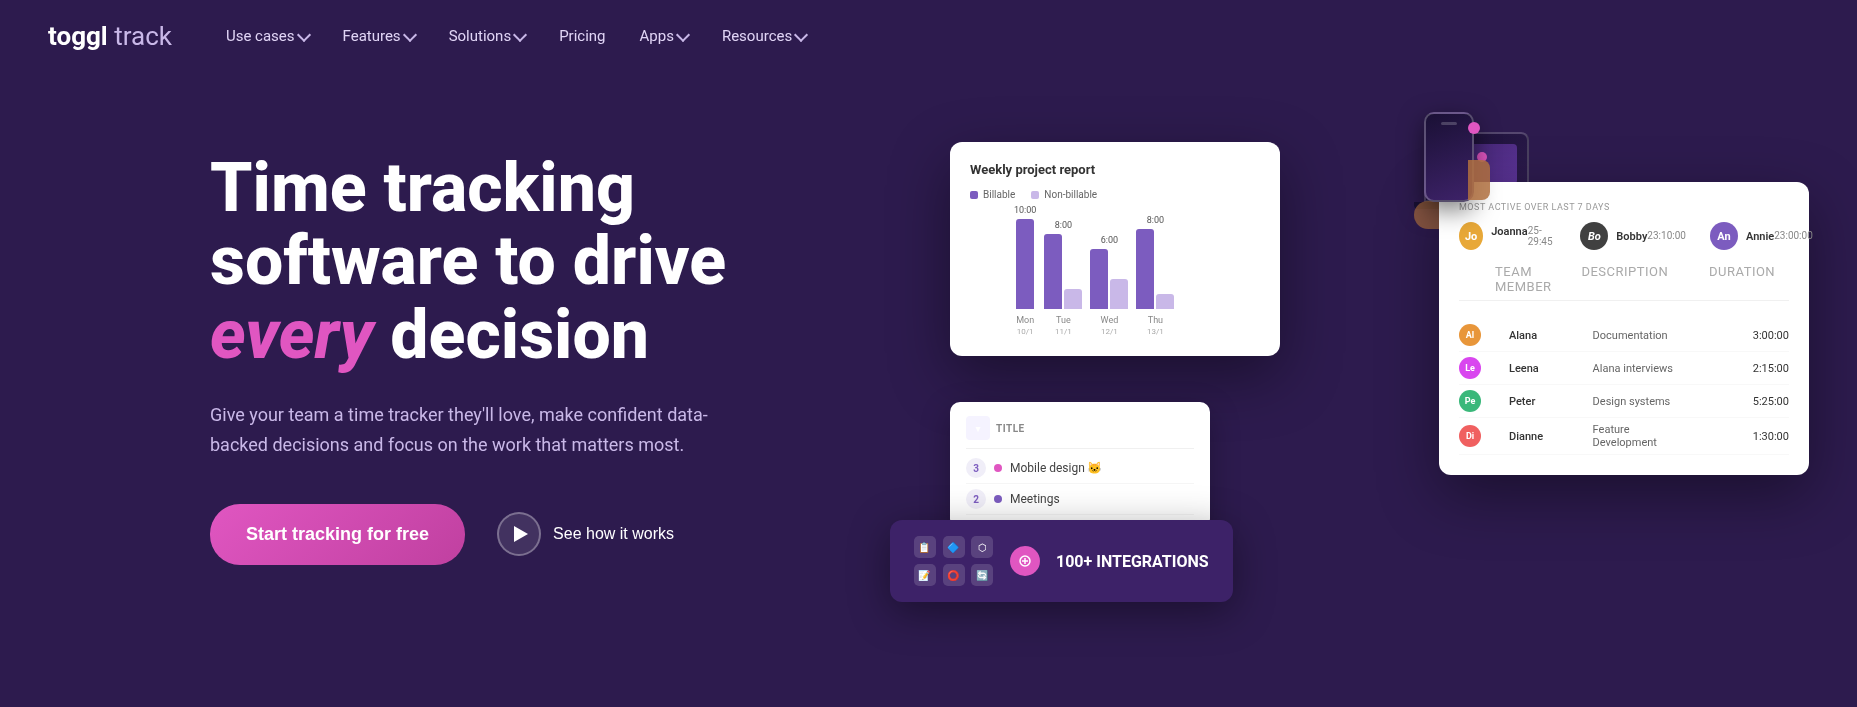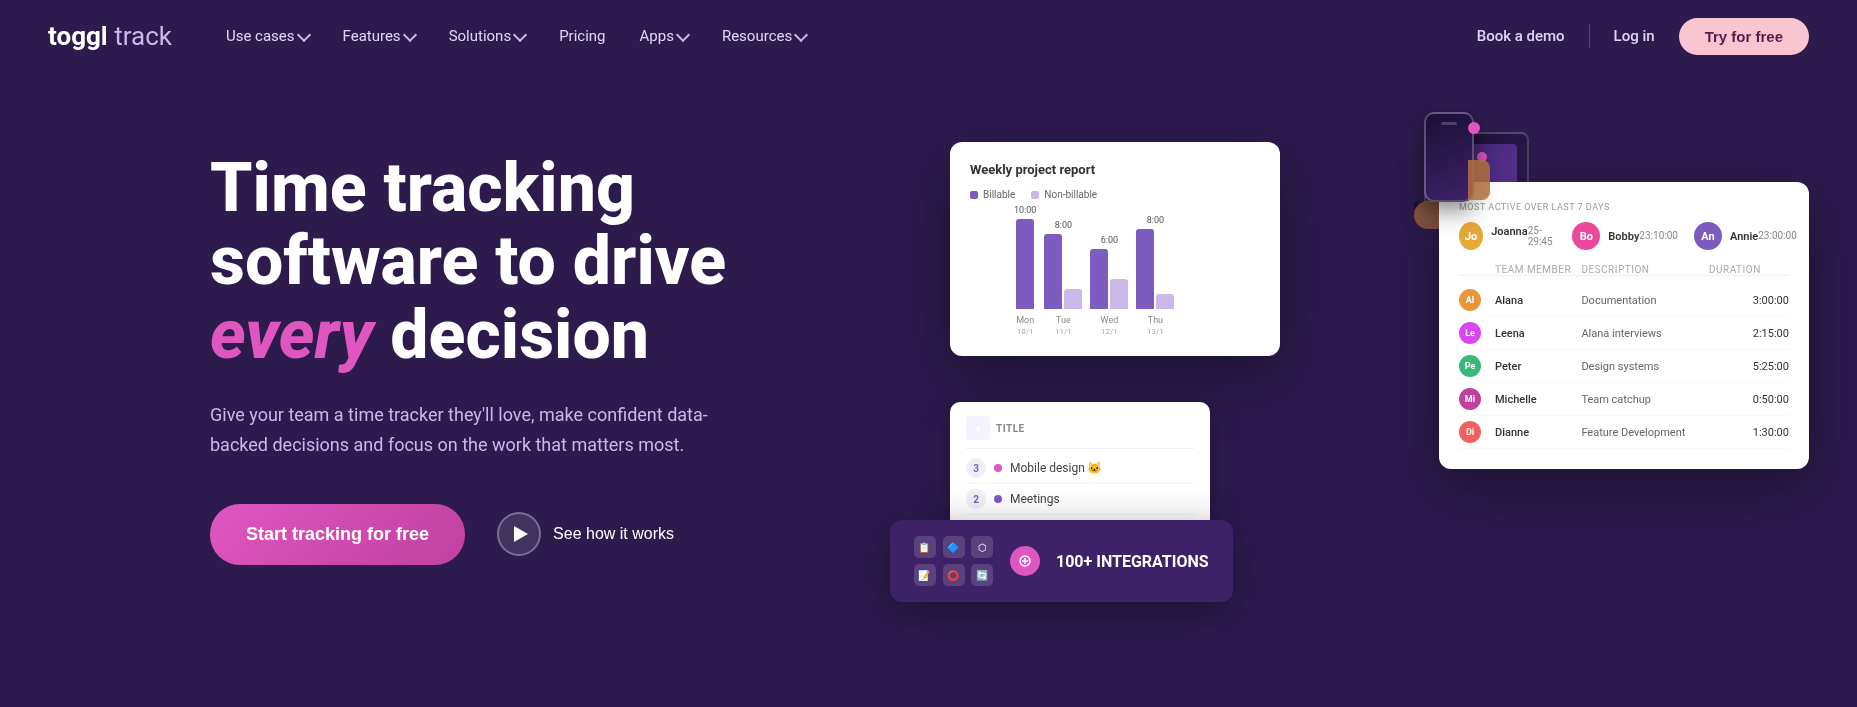--- a/index.html
+++ b/index.html
@@ -278,41 +278,41 @@
     }
     .team-subtitle {
       font-size: 9px;
       color: #999;
       text-transform: uppercase;
       letter-spacing: 0.5px;
       margin-bottom: 10px;
     }
     .active-members {
       display: flex;
-      gap: 16px;
+      gap: 24px;
       margin-bottom: 14px;
     }
     .member-chip {
       display: flex;
       align-items: center;
       gap: 8px;
     }
     .avatar {
       width: 28px;
       height: 28px;
       border-radius: 50%;
       display: flex;
       align-items: center;
       justify-content: center;
       font-size: 11px;
       font-weight: 700;
       color: #fff;
     }
     .avatar.joanna { background: #e8a838; }
-    .avatar.bobby { background: #ec4899; }
+    .avatar.bobby { background: #404040; font-style: italic; }
     .avatar.annie { background: #7c5cbf; }
     .member-info { display: flex; flex-direction: row; }
     .member-name { font-size: 11px; font-weight: 600; color: #333; }
     .member-time { font-size: 10px; color: #888; }
     .show-entries-btn {
       background: #f5f3ff;
       border: 1px solid #e0d4f5;
       border-radius: 20px;
       padding: 6px 14px;
       font-size: 11px;
@@ -320,31 +320,32 @@
       cursor: pointer;
       display: flex;
       align-items: center;
       gap: 6px;
       margin-bottom: 14px;
     }
     .team-table-header {
       display: grid;
       grid-template-columns: 32px 1fr 1.5fr 80px;
       gap: 4px;
-      font-size: 10px;
+      font-size: 13px;
       color: #aaa;
       text-transform: uppercase;
       letter-spacing: 0.5px;
+      padding-bottom: 6px;
       border-bottom: 1px solid #f0f0f0;
-      margin-bottom: 8px;
+      margin-bottom: 18px;
     }
     .team-row {
       display: grid;
       grid-template-columns: 32px 1fr 1.5fr 80px;
-      gap: 4px;
+      gap: 18px;
       align-items: center;
       padding: 5px 0;
       border-bottom: 1px solid #f8f8f8;
     }
     .team-row-avatar {
       width: 22px;
       height: 22px;
       border-radius: 50%;
       display: flex;
       align-items: center;
@@ -491,26 +492,20 @@
       <span>Pricing</span>
     </div>
     <div class="nav-item">
       <span>Apps</span>
       <span class="chevron"></span>
     </div>
     <div class="nav-item">
       <span>Resources</span>
       <span class="chevron"></span>
     </div>
-  </div>
-  <div class="nav-right">
-    <span class="nav-demo">Book a demo</span>
-    <div class="nav-divider"></div>
-    <span class="nav-login">Log in</span>
-    <button class="btn-try">Try for free</button>
   </div>
 </nav>
 
 <section class="hero">
   <div class="hero-left">
     <h1 class="hero-title">
       <span>Time tracking</span><br>
       <span>software to drive</span><br>
       <span class="every">every</span><span> decision</span>
     </h1>
@@ -627,26 +622,20 @@
       <span class="team-row-desc">Alana interviews</span>
       <span class="team-row-dur">2:15:00</span>
     </div>
           <div class="team-row">
       <div class="team-row-avatar a-peter">Pe</div>
       <span class="team-row-name">Peter</span>
       <span class="team-row-desc">Design systems</span>
       <span class="team-row-dur">5:25:00</span>
     </div>
           <div class="team-row">
-      <div class="team-row-avatar a-michelle">Mi</div>
-      <span class="team-row-name">Michelle</span>
-      <span class="team-row-desc">Team catchup</span>
-      <span class="team-row-dur">0:50:00</span>
-    </div>
-          <div class="team-row">
       <div class="team-row-avatar a-dianne">Di</div>
       <span class="team-row-name">Dianne</span>
       <span class="team-row-desc">Feature Development</span>
       <span class="team-row-dur">1:30:00</span>
     </div>
         </div>
     </div>
 
     <div class="card-project-mini">
       <div class="title-row">

